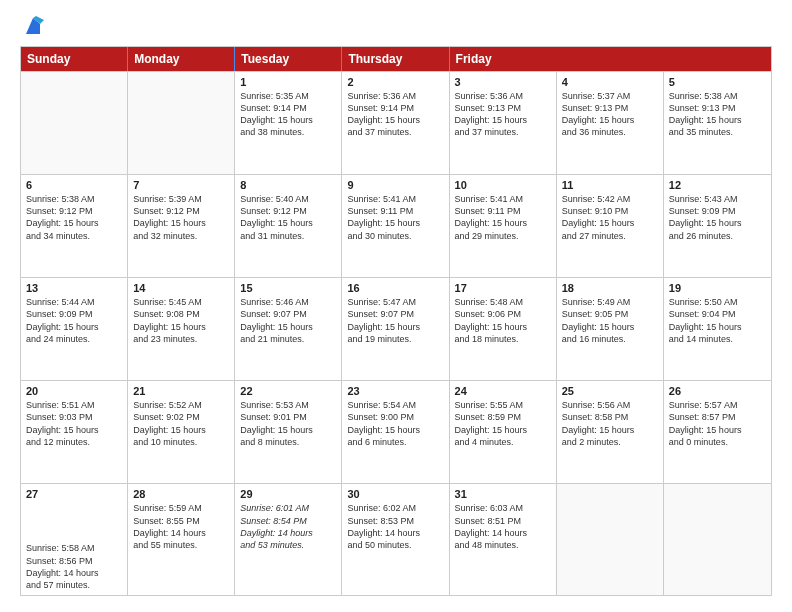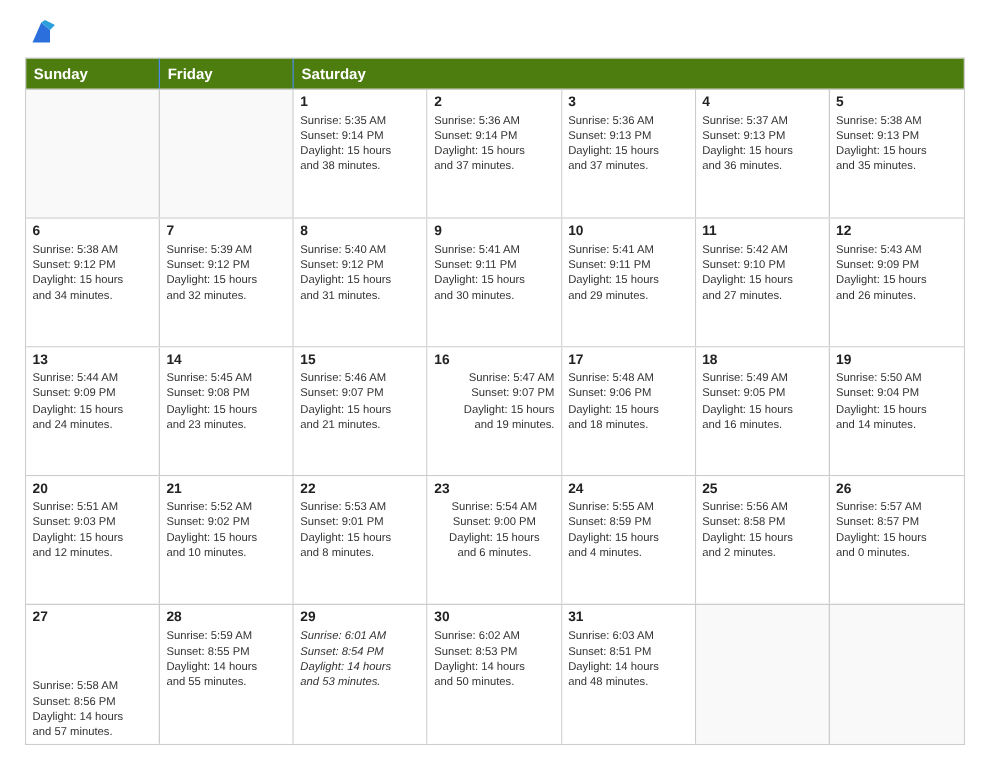--- a/index.html
+++ b/index.html
@@ -54,21 +54,21 @@
     }
     .calendar {
       flex: 1;
       display: flex;
       flex-direction: column;
       border: 1px solid #ccc;
     }
     .cal-header-row {
       display: grid;
       grid-template-columns: repeat(7, 1fr);
-      background: #4d7c0f;
+      background: #b91c1c;
     }
     .cal-header-cell {
       color: #fff;
       font-size: 12px;
       font-weight: bold;
       padding: 5px 6px;
       border-right: 1px solid #4a8ae8;
       text-align: left;
     }
     .cal-header-cell:last-child { border-right: none; }
@@ -125,22 +125,24 @@
     </div>
     <div class="title-block">
       <div class="month-title"></div>
       <div class="location"></div>
     </div>
   </div>
 
   <div class="calendar">
     <div class="cal-header-row">
     <div class="cal-header-cell">Sunday</div>
+        <div class="cal-header-cell">Monday</div>
+        <div class="cal-header-cell">Tuesday</div>
+        <div class="cal-header-cell">Thursday</div>
         <div class="cal-header-cell">Friday</div>
-        <div class="cal-header-cell">Saturday</div>
       </div>
     <div class="cal-body">
     <div class="cal-week">
           <div class="cal-cell empty"></div>
           <div class="cal-cell empty"></div>
           <div class="cal-cell">
             <span class="day-num">1</span>
             <div class="cell-text" style="white-space: pre-line;">Sunrise: 5:35 AM
 Sunset: 9:14 PM
 Daylight: 15 hours
@@ -243,21 +245,21 @@
           </div>
           <div class="cal-cell">
             <span class="day-num">15</span>
             <div class="cell-text" style="white-space: pre-line;">Sunrise: 5:46 AM
 Sunset: 9:07 PM
 Daylight: 15 hours
 and 21 minutes.</div>
           </div>
           <div class="cal-cell">
             <span class="day-num">16</span>
-            <div class="cell-text" style="white-space: pre-line; text-align: right;">Sunrise: 5:47 AM
+            <div class="cell-text" style="white-space: pre-line;">Sunrise: 5:47 AM
 Sunset: 9:07 PM
 Daylight: 15 hours
 and 19 minutes.</div>
           </div>
           <div class="cal-cell">
             <span class="day-num">17</span>
             <div class="cell-text" style="white-space: pre-line;">Sunrise: 5:48 AM
 Sunset: 9:06 PM
 Daylight: 15 hours
 and 18 minutes.</div>
@@ -294,21 +296,21 @@
           </div>
           <div class="cal-cell">
             <span class="day-num">22</span>
             <div class="cell-text" style="white-space: pre-line;">Sunrise: 5:53 AM
 Sunset: 9:01 PM
 Daylight: 15 hours
 and 8 minutes.</div>
           </div>
           <div class="cal-cell">
             <span class="day-num">23</span>
-            <div class="cell-text" style="white-space: pre-line; text-align: center;">Sunrise: 5:54 AM
+            <div class="cell-text" style="white-space: pre-line;">Sunrise: 5:54 AM
 Sunset: 9:00 PM
 Daylight: 15 hours
 and 6 minutes.</div>
           </div>
           <div class="cal-cell">
             <span class="day-num">24</span>
             <div class="cell-text" style="white-space: pre-line;">Sunrise: 5:55 AM
 Sunset: 8:59 PM
 Daylight: 15 hours
 and 4 minutes.</div>

